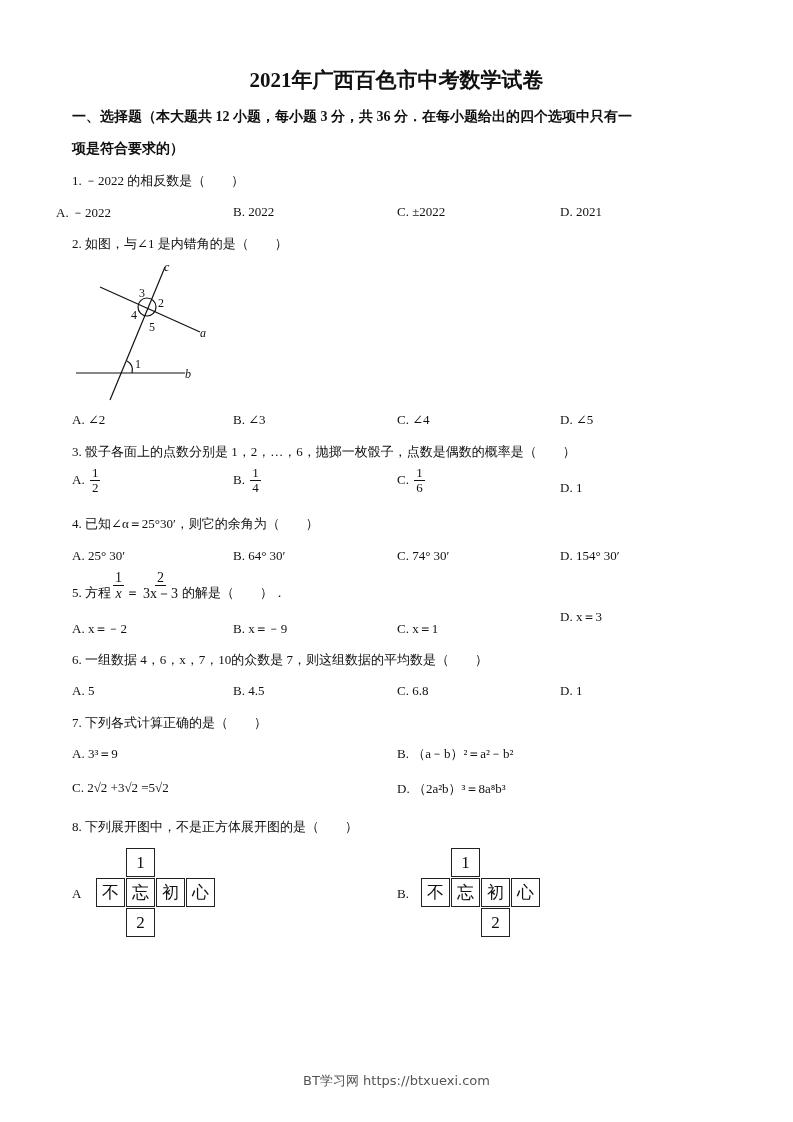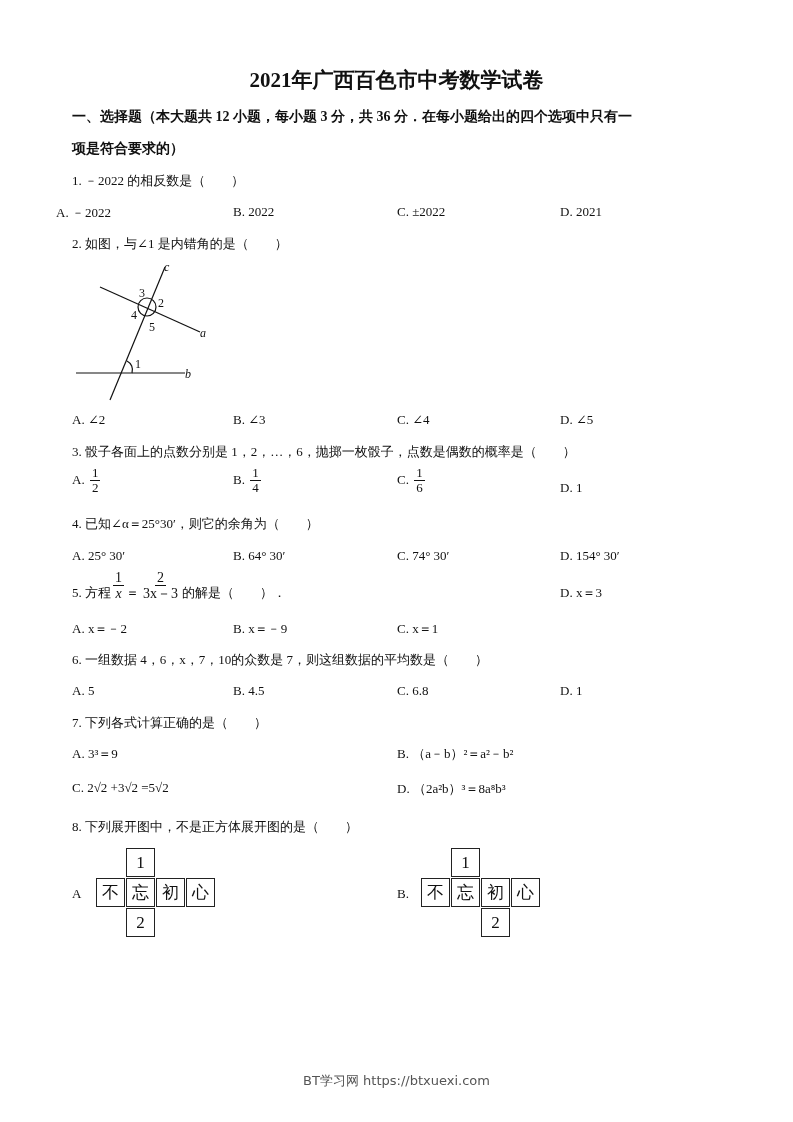--- a/index.html
+++ b/index.html
@@ -96,21 +96,21 @@
   <span>＝</span>
   <span class="frac" style="font-size:14px">
       <span class="num">2</span>
       <span class="den">3x－3</span>
     </span>
   <span>的解是（　　）．</span>
 </div>
 <div class="abs opt" style="left:72px;top:620px">A.  x＝﹣2</div>
 <div class="abs opt" style="left:233px;top:620px">B.  x＝﹣9</div>
 <div class="abs opt" style="left:397px;top:620px">C.  x＝1</div>
-<div class="abs opt" style="left:560px;top:584px">D.  x＝3</div>
+<div class="abs opt" style="left:560px;top:608px">D.  x＝3</div>
 
 <div class="abs q" style="top:651px">6. 一组数据 4，6，x，7，10的众数是 7，则这组数据的平均数是（　　）</div>
 <div class="abs opt" style="left:72px;top:683px">A. 5</div>
 <div class="abs opt" style="left:233px;top:683px">B. 4.5</div>
 <div class="abs opt" style="left:397px;top:683px">C. 6.8</div>
 <div class="abs opt" style="left:560px;top:683px">D. 1</div>
 
 <div class="abs q" style="top:714px">7. 下列各式计算正确的是（　　）</div>
 <div class="abs opt" style="left:72px;top:745px">A. 3³＝9</div>
 <div class="abs opt" style="left:397px;top:745px">B. （a﹣b）²＝a²﹣b²</div>

